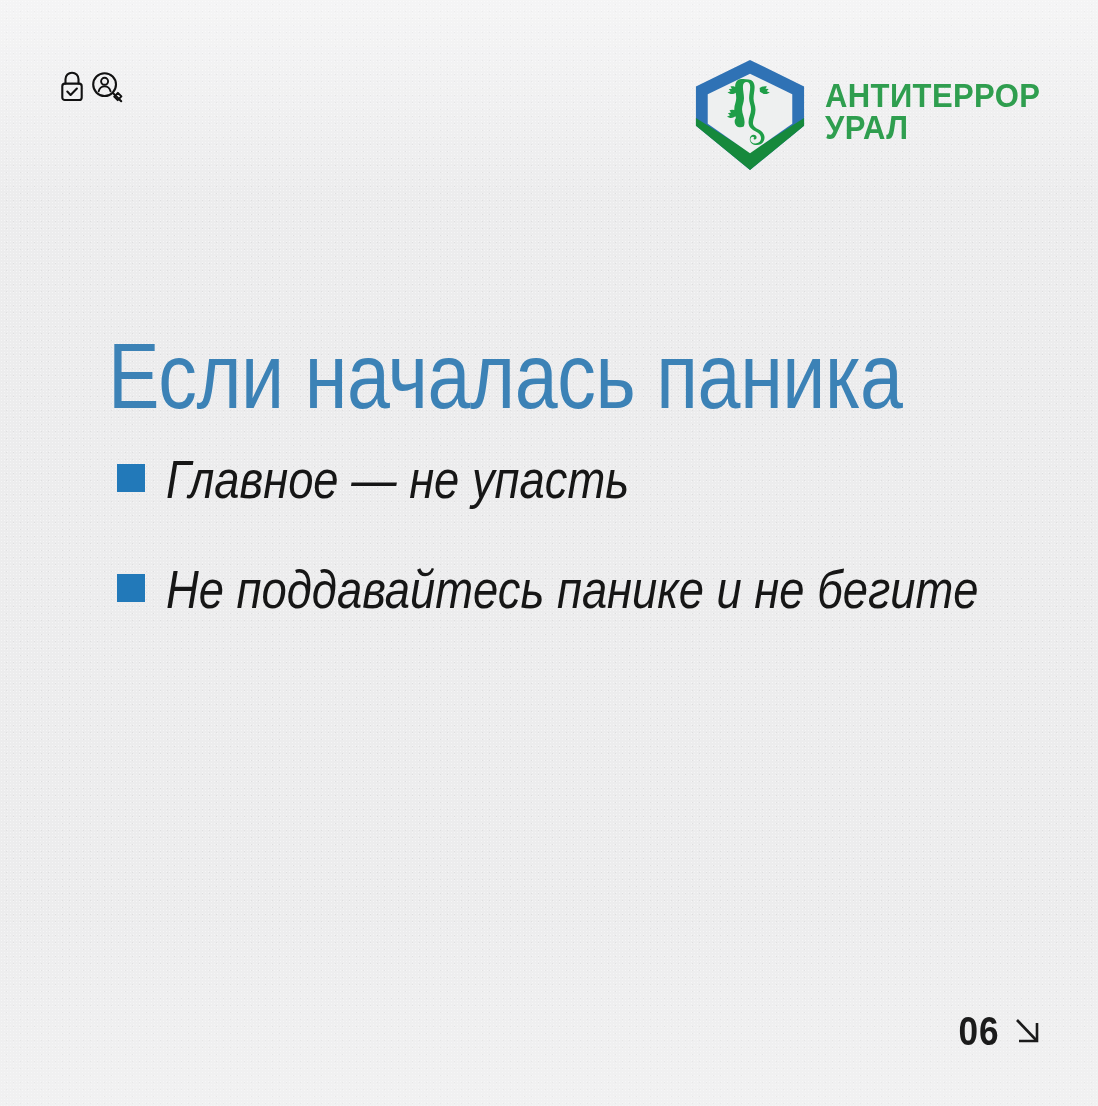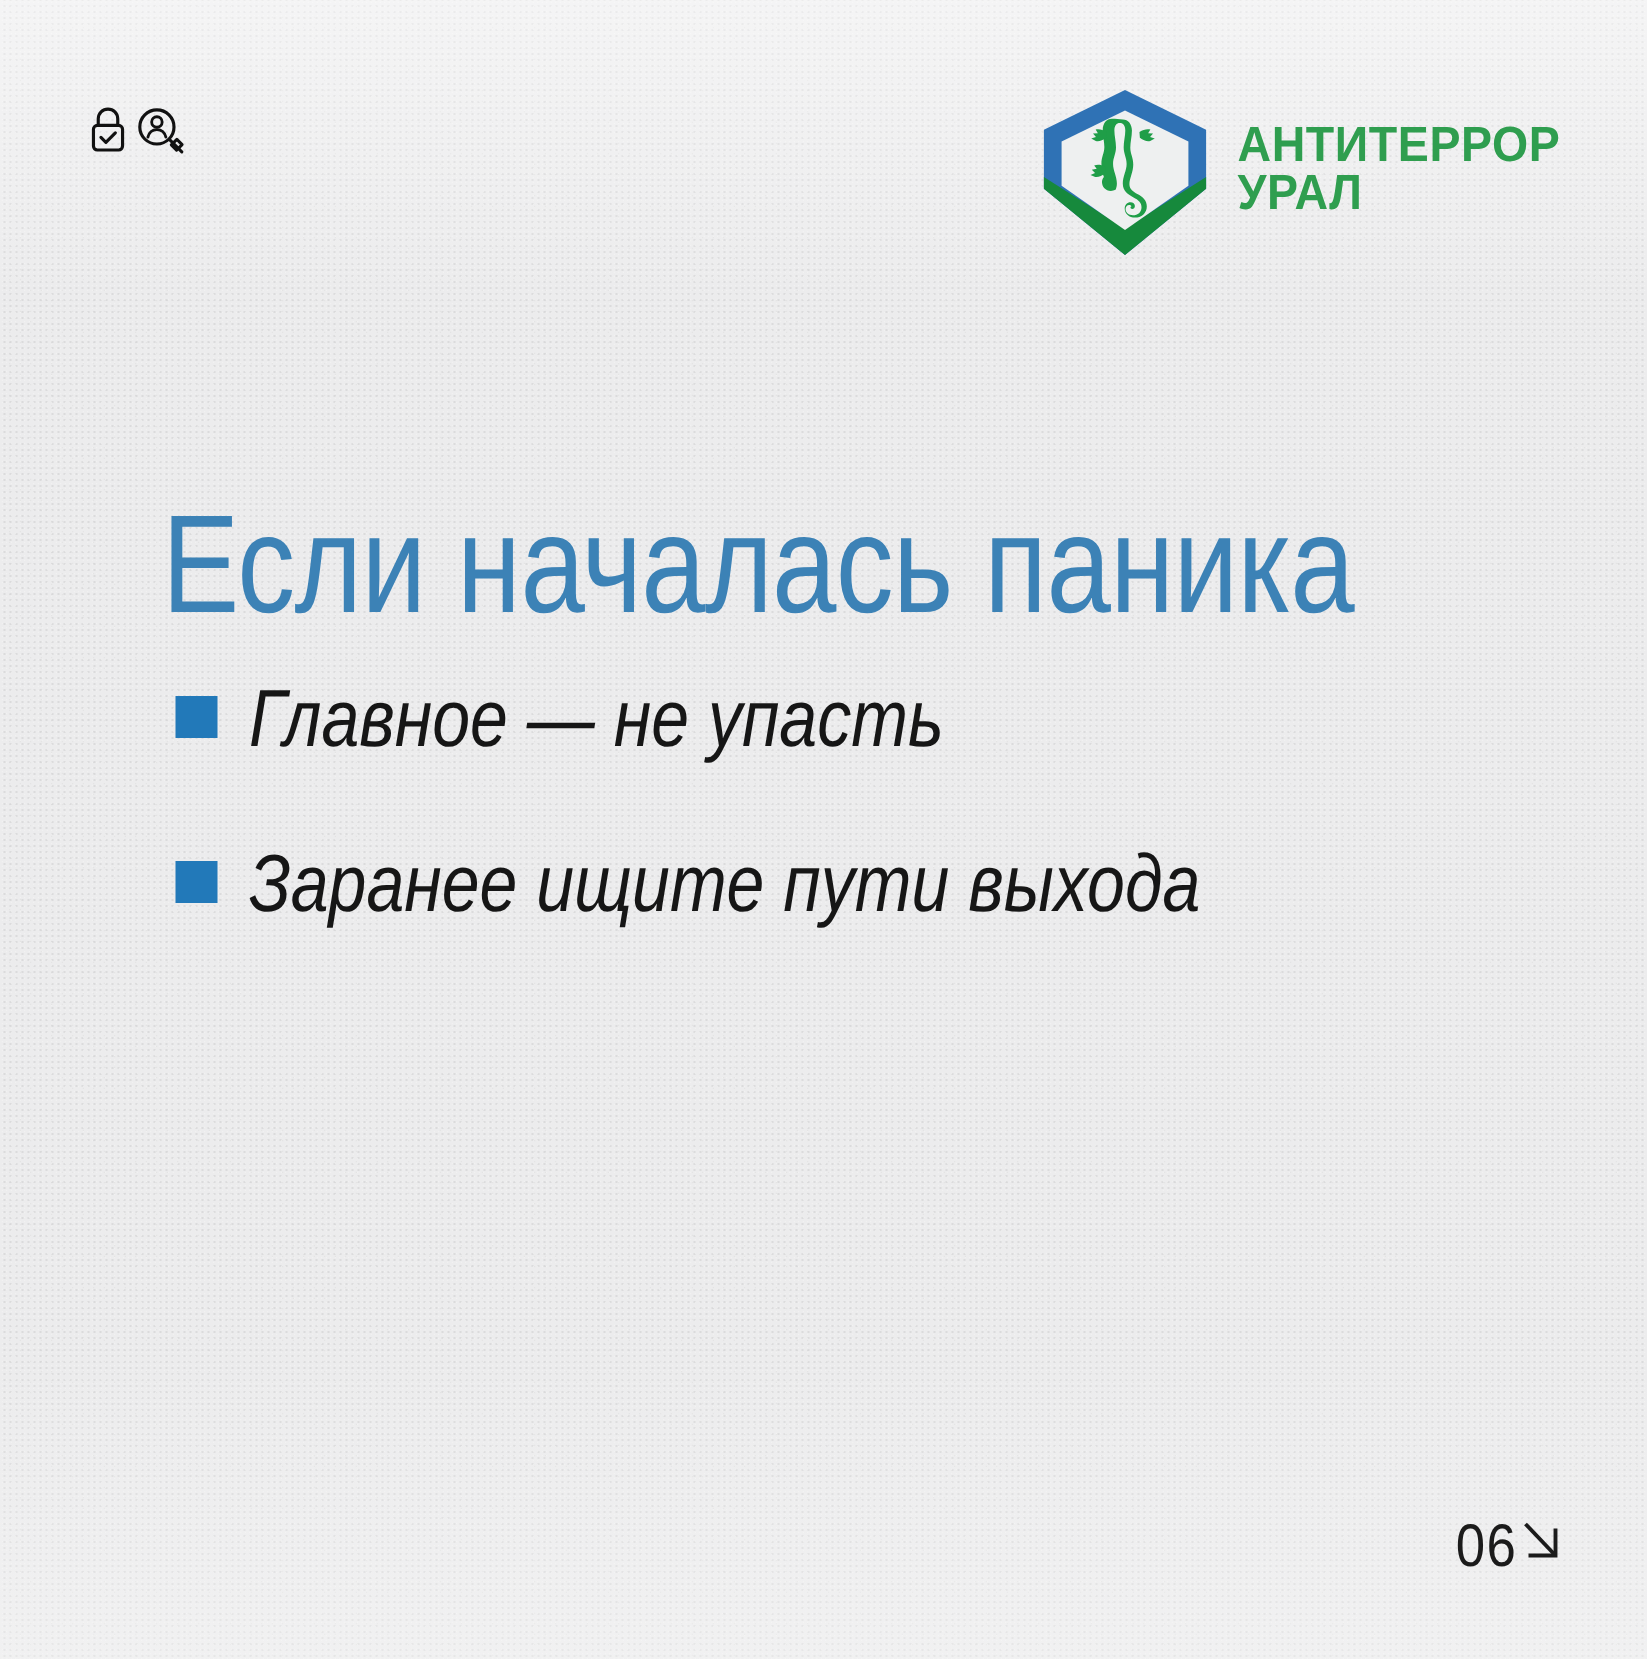--- a/index.html
+++ b/index.html
@@ -130,21 +130,23 @@
     transform: scaleX(.84);
     transform-origin: left top;
   }
 
   
   .pagenum {
     position: absolute;
     right: 55px;
     bottom: 55px;
     display: flex;
-    align-items: flex-start;
+    align-items: center;
+    gap: 12px;
+    font-weight: bold;
   }
   .pagenum-value {
     color: #1b1b1b;
     font-family: "Liberation Sans Narrow", "Liberation Sans", sans-serif;
     font-size: 40px;
     line-height: 1;
     transform: scaleX(.88);
     transform-origin: right center;
     letter-spacing: 1px;
   }
@@ -203,26 +205,26 @@
 
   <h1 class="title">Если началась паника</h1>
 
   <div class="bullets">
 
     <div class="bullet-row">
       <span class="bullet-marker"></span>
       <span class="bullet-text">Главное — не упасть</span>
     </div>
 
-
-
     <div class="bullet-row">
       <span class="bullet-marker"></span>
-      <span class="bullet-text">Заранее ищите пути выхода</span>
+      <span class="bullet-text">Не поддавайтесь панике и не бегите</span>
     </div>
+
+
 
   </div>
 
   <div class="pagenum">
     <span class="pagenum-value">06</span>
     <span>
       <svg width="32" height="32" viewBox="0 0 32 32" fill="none" xmlns="http://www.w3.org/2000/svg">
         <path d="M6 5 L26 26" stroke="#1b1b1b" stroke-width="2.6"></path>
         <path d="M26 8 L26 26 L8 26" stroke="#1b1b1b" stroke-width="2.6" fill="none"></path>
       </svg>

